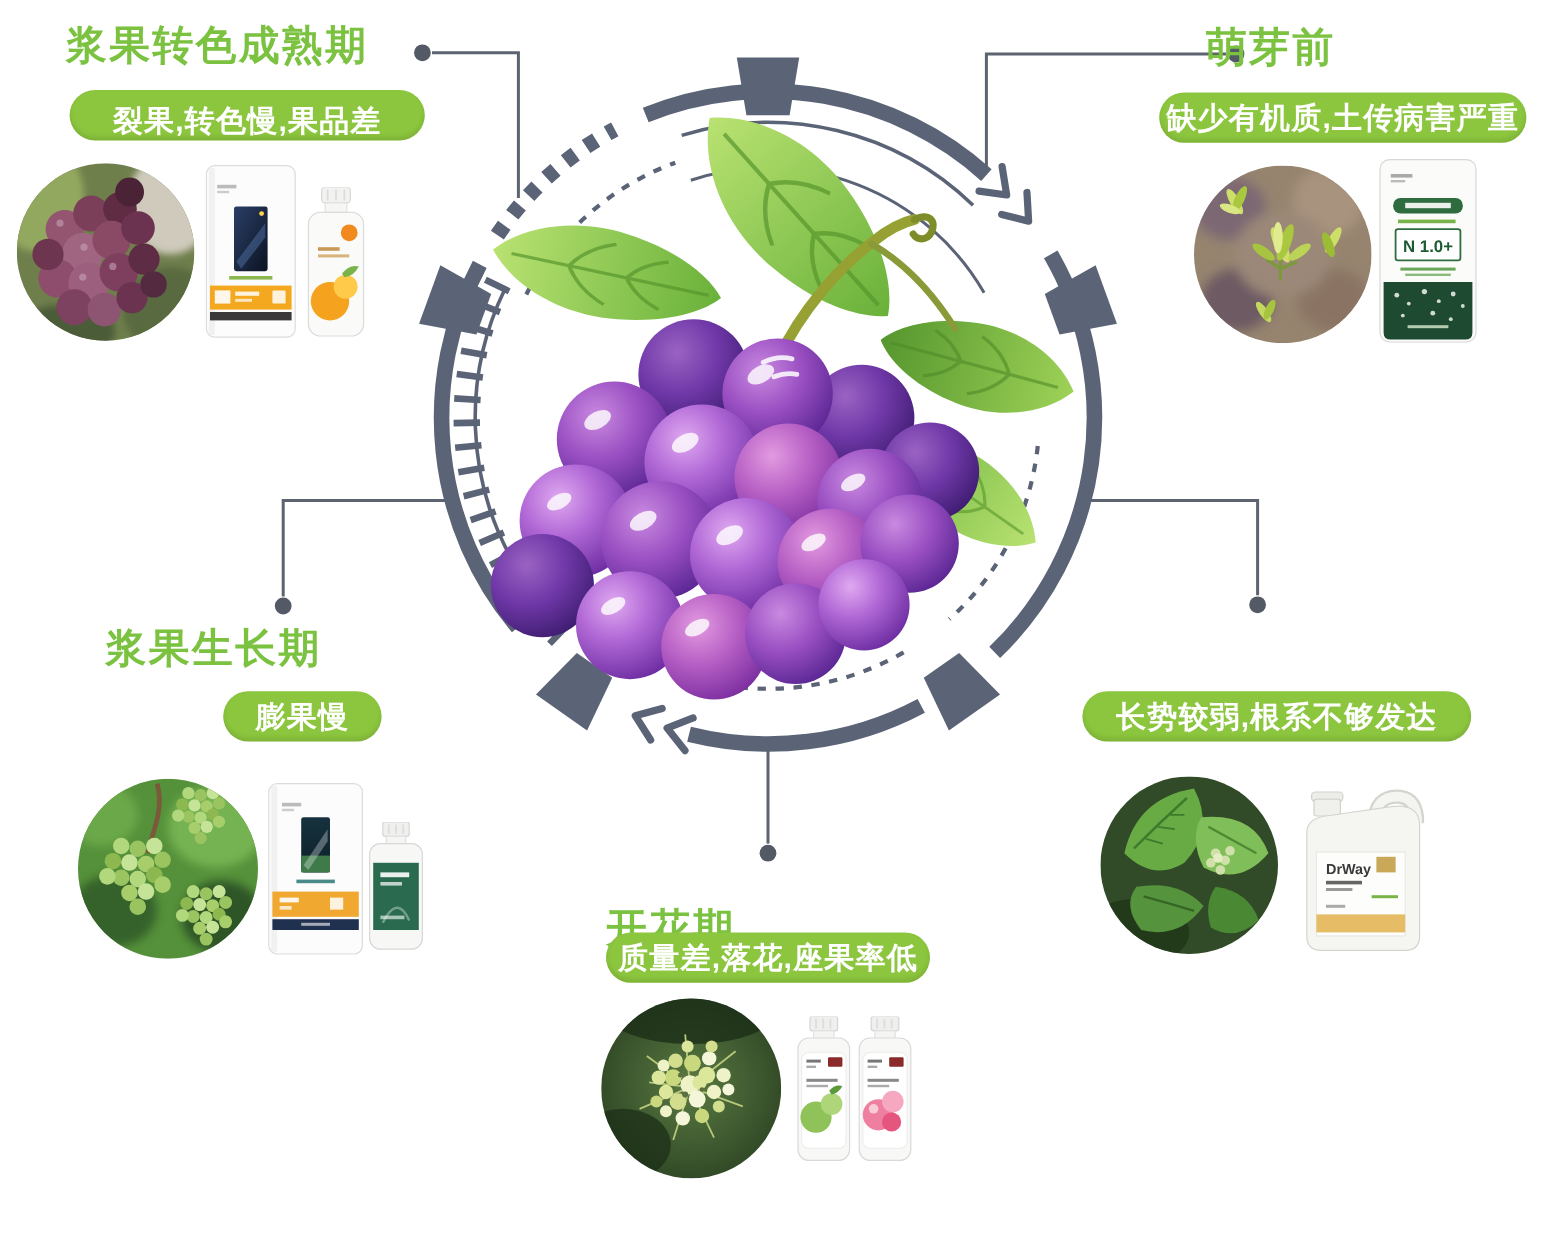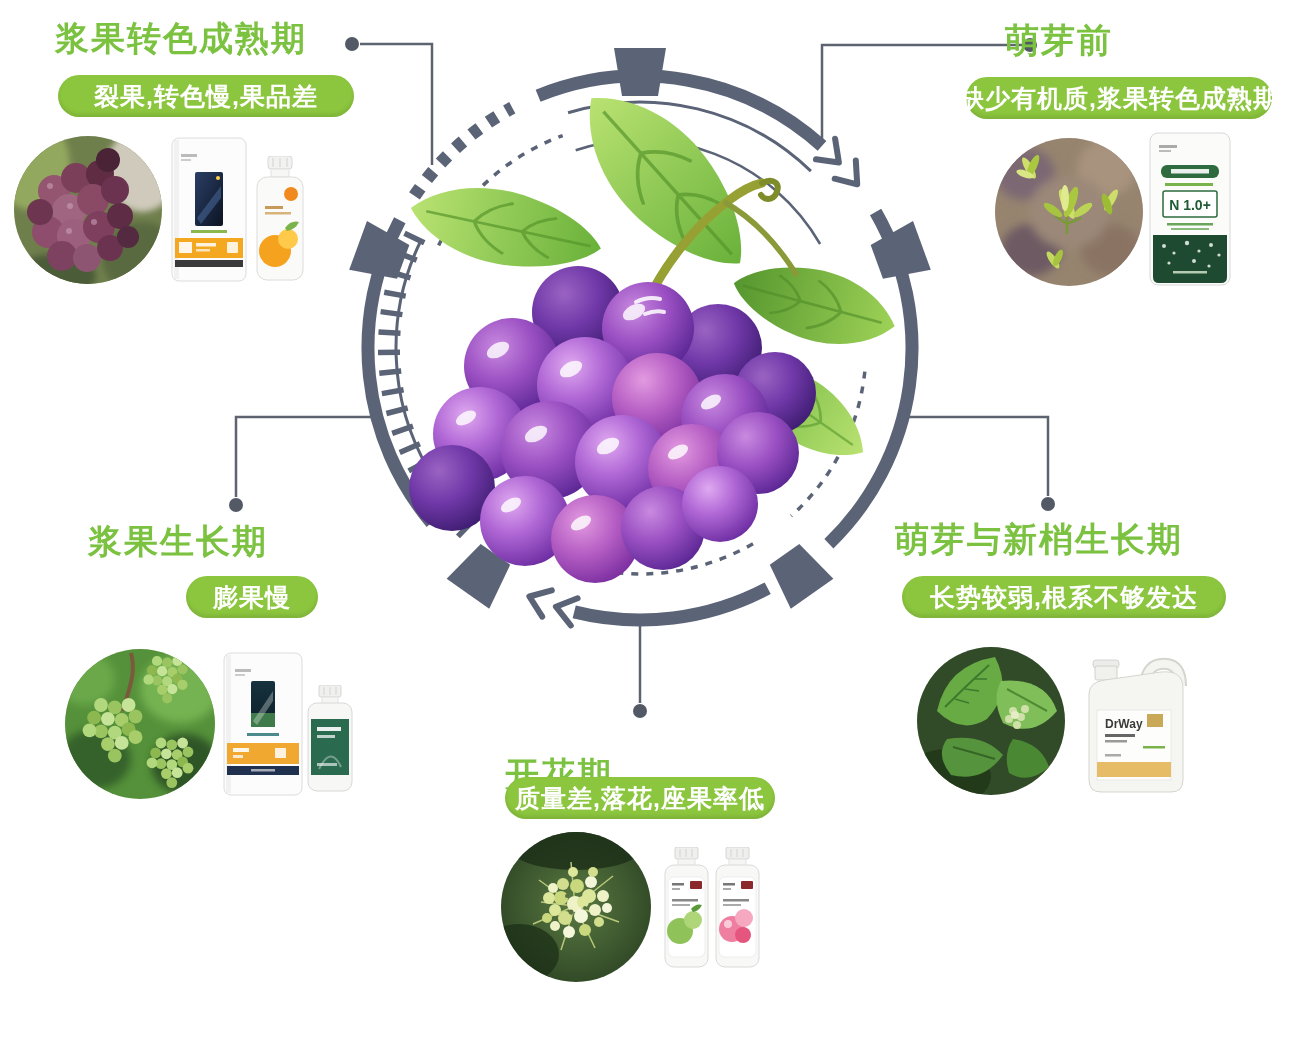--- a/index.html
+++ b/index.html
@@ -172,21 +172,21 @@
         </g>
         <g stroke="#ffffff" stroke-width="4" stroke-linecap="round" fill="none" opacity="0.85">
           <path d="M636 302 Q648 296 660 299"></path>
           <path d="M645 314 Q655 310 664 312"></path>
         </g>
       </g>
     </g>
   </svg>
 
   <div class="stage-title" style="left:55px;top:20px;width:302px;">浆果转色成熟期</div>
-  <div class="pill" style="left:58px;top:75px;width:296px;">
+  <div class="pill" style="left:58px;top:75px;width:296px;align-items:flex-end;">
     <span>裂果,转色慢,果品差</span>
   </div>
 
   <svg class="art" style="left:14px;top:136px;" width="148" height="148">
     <defs>
         <clipPath id="c1">
           <circle cx="74" cy="74" r="74"></circle>
         </clipPath>
       <filter id="f1" x="-20%" y="-20%" width="140%" height="140%">
           <feGaussianBlur stdDeviation="3"></feGaussianBlur>
@@ -258,21 +258,21 @@
     <circle cx="36" cy="38" r="7" fill="#f08a1f"></circle>
     <rect x="10" y="50" width="18" height="3" fill="#c89a5a"></rect>
     <rect x="10" y="56" width="26" height="2.5" fill="#d8b37a"></rect>
     <circle cx="20" cy="95" r="16" fill="#f5a31f"></circle>
     <circle cx="33" cy="83" r="10" fill="#ffc94a"></circle>
     <path d="M30 72 Q36 64 44 66 Q40 74 32 75 Z" fill="#7ab34a"></path>
   </svg>
 
   <div class="stage-title" style="left:1005px;top:22px;width:270px;">萌芽前</div>
   <div class="pill" style="left:966px;top:77px;width:306px;">
-    <span>缺少有机质,浆果转色成熟期</span>
+    <span>缺少有机质,土传病害严重</span>
   </div>
 
   <svg class="art" style="left:995px;top:138px;" width="148" height="148">
     <defs>
         <clipPath id="c2">
           <circle cx="74" cy="74" r="74"></circle>
         </clipPath>
       <filter id="f2" x="-20%" y="-20%" width="140%" height="140%">
           <feGaussianBlur stdDeviation="5"></feGaussianBlur>
         </filter>
@@ -404,21 +404,20 @@
     <path d="M19 2 V10 M25 2 V10 M31 2 V10" stroke="#dddddd" stroke-width="1.5"></path>
     <rect x="17" y="12" width="16" height="7" fill="#f5f5f3" stroke="#e2e2e0"></rect>
     <rect x="3" y="18" width="44" height="88" rx="9" fill="#f7f7f5" stroke="#d8d8d8"></rect>
     <rect x="6" y="34" width="38" height="56" fill="#2a6b4f"></rect>
     <rect x="12" y="42" width="24" height="4" fill="#ffffff" opacity="0.9"></rect>
     <rect x="12" y="50" width="18" height="3" fill="#ffffff" opacity="0.7"></rect>
     <path d="M14 84 Q 26 60 36 82" stroke="#ffffff" stroke-width="2" fill="none" opacity="0.35"></path>
     <rect x="12" y="78" width="20" height="3" fill="#ffffff" opacity="0.6"></rect>
   </svg>
 
-  <div class="stage-title" style="left:895px;top:521px;width:340px;">萌芽与新梢生长期</div>
   <div class="pill" style="left:902px;top:576px;width:324px;">
     <span>长势较弱,根系不够发达</span>
   </div>
 
   <svg class="art" style="left:917px;top:647px;" width="148" height="148">
     <defs>
         <clipPath id="c4">
           <circle cx="74" cy="74" r="74"></circle>
         </clipPath>
       </defs>

